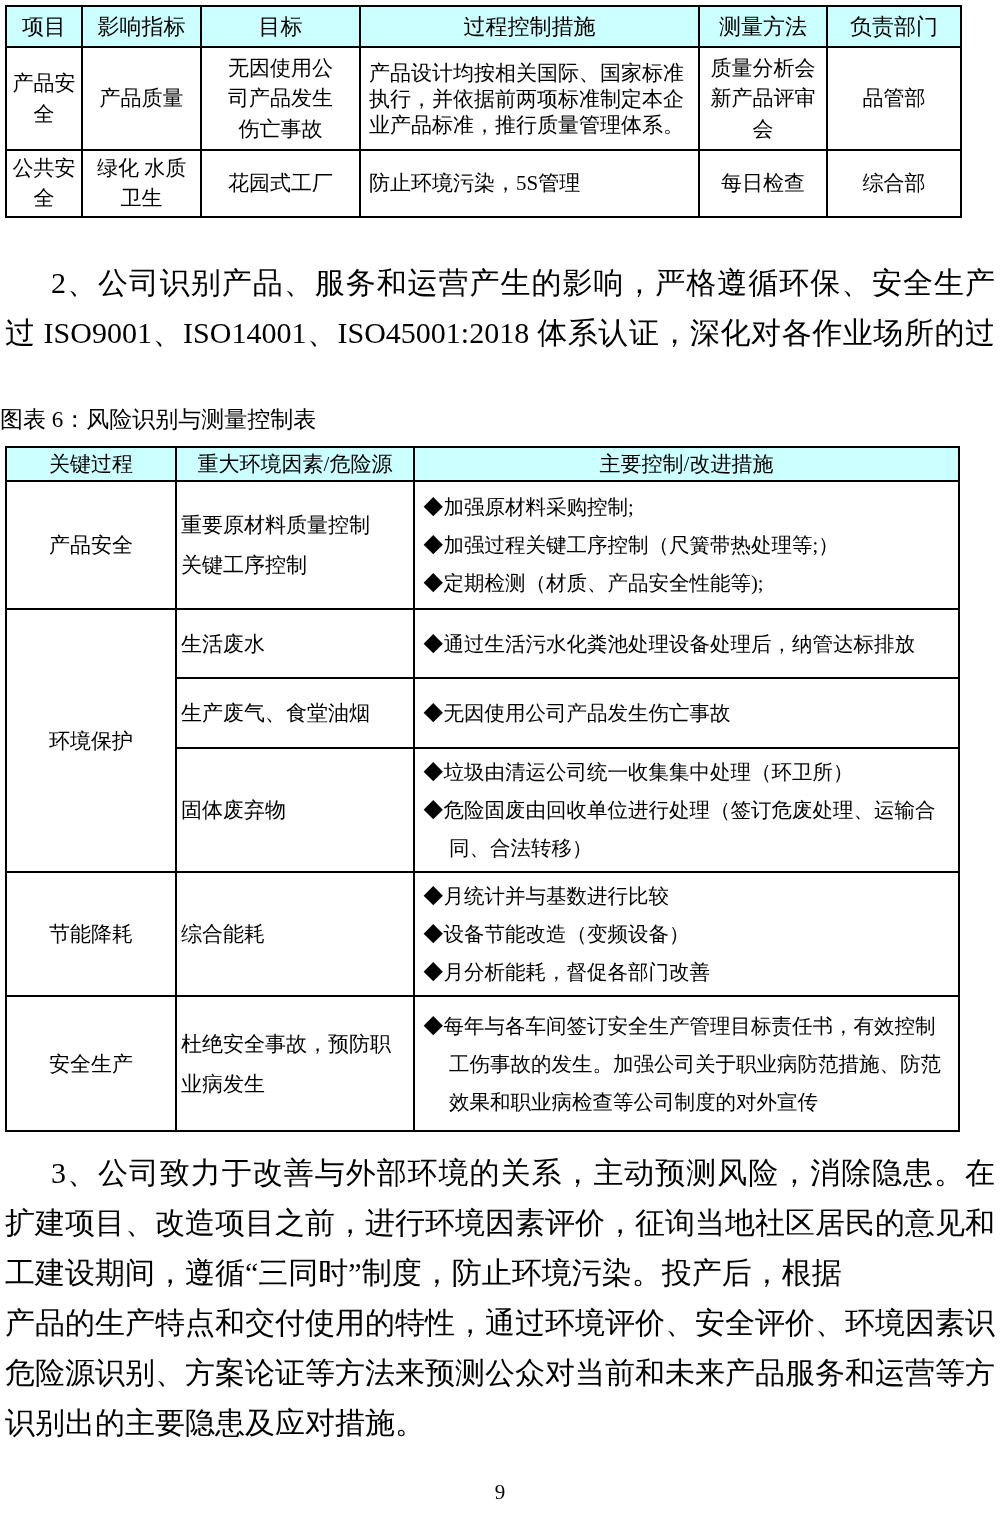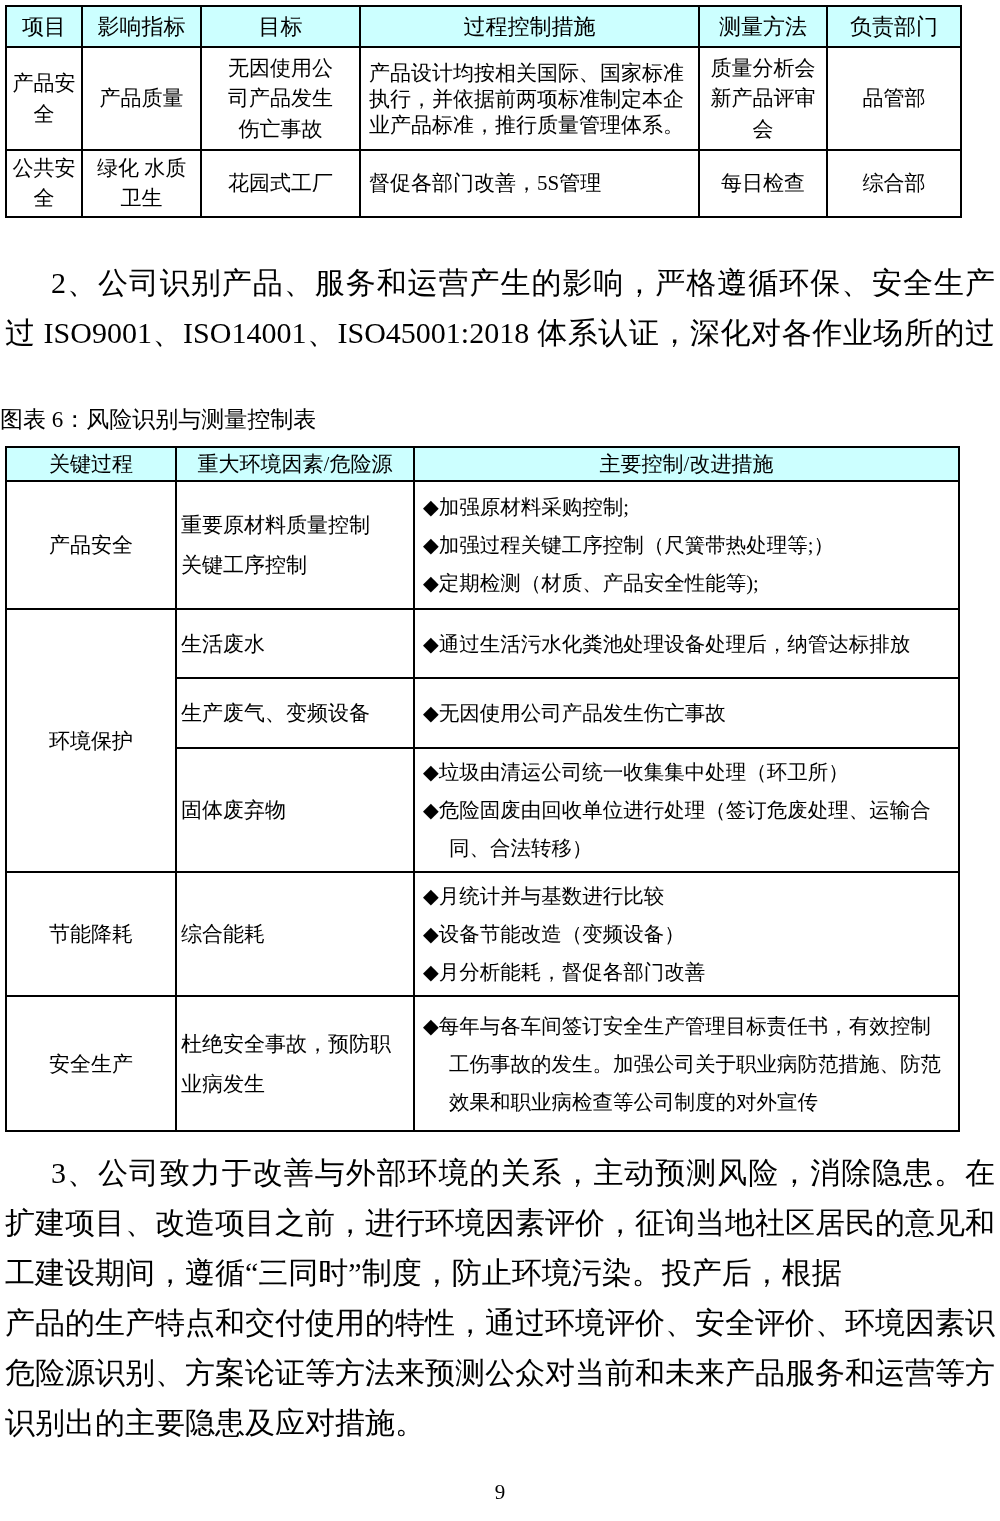--- a/index.html
+++ b/index.html
@@ -15,21 +15,21 @@
   #t1 .hdr { background:#CCFFFF; font-size:22px; }
   #t1 .measures { text-align:left; line-height:26px; padding:11px 8px; }
   #t1 .goal-cell { padding:0 20px; }
 
   
   #t2 { top:446px; left:5px; width:953px; }
   #t2 td { font-size:21px; padding:2px 6px; }
   #t2 .hdr { background:#CCFFFF; text-align:center; }
   #t2 .proc { text-align:center; }
   #t2 .factor { text-align:left; padding-left:4px; line-height:40px; }
-  #t2 .ctrl { text-align:left; padding:4px 8px; }
+  #t2 .ctrl { text-align:left; padding:4px 8px;font-family:Liberation Serif, serif; }
   .bullet { font-size:20.5px; line-height:38px; padding-left:26px; text-indent:-26px; }
 
   
   .para { position:absolute; left:5px; width:990px; font-size:30px; }
   .pline { height:50px; line-height:50px; overflow:hidden; }
   .just { text-align:justify; text-align-last:justify; }
   .indent { text-indent:46px; }
 
   .fig-title { position:absolute; top:398px; left:0; width:100%; text-align:left;
                font-size:23px; line-height:44px; }
@@ -63,21 +63,21 @@
       <td>产品质量</td>
       <td class="goal-cell">无因使用公司产品发生伤亡事故</td>
       <td class="measures">产品设计均按相关国际、国家标准执行，并依据前两项标准制定本企业产品标准，推行质量管理体系。</td>
       <td>质量分析会新产品评审会</td>
       <td>品管部</td>
     </tr>
     <tr style="height:61px">
       <td>公共安全</td>
       <td>绿化 水质 卫生</td>
       <td class="goal-cell">花园式工厂</td>
-      <td class="measures">督促各部门改善，5S管理</td>
+      <td class="measures">防止环境污染，5S管理</td>
       <td>每日检查</td>
       <td>综合部</td>
     </tr>
   </tbody>
     </table>
 
   <div class="para" style="top:258px">
     <div class="pline just indent">2、公司识别产品、服务和运营产生的影响，严格遵循环保、安全生产的标准，通</div>
     <div class="pline just">过 ISO9001、ISO14001、ISO45001:2018 体系认证，深化对各作业场所的过程设计，实</div>
   </div>
@@ -111,21 +111,21 @@
     </tr>
 
     <tr style="height:69px">
       <td class="proc" rowspan="3">环境保护</td>
       <td class="factor">生活废水</td>
       <td class="ctrl">
         <div class="bullet">◆通过生活污水化粪池处理设备处理后，纳管达标排放</div>
       </td>
     </tr>
     <tr style="height:70px">
-      <td class="factor">生产废气、变频设备</td>
+      <td class="factor">生产废气、食堂油烟</td>
       <td class="ctrl">
         <div class="bullet">◆无因使用公司产品发生伤亡事故</div>
       </td>
     </tr>
     <tr style="height:115px">
       <td class="factor">固体废弃物</td>
       <td class="ctrl">
         <div class="bullet">◆垃圾由清运公司统一收集集中处理（环卫所）</div>
         <div class="bullet">◆危险固废由回收单位进行处理（签订危废处理、运输合同、合法转移）</div>
       </td>

